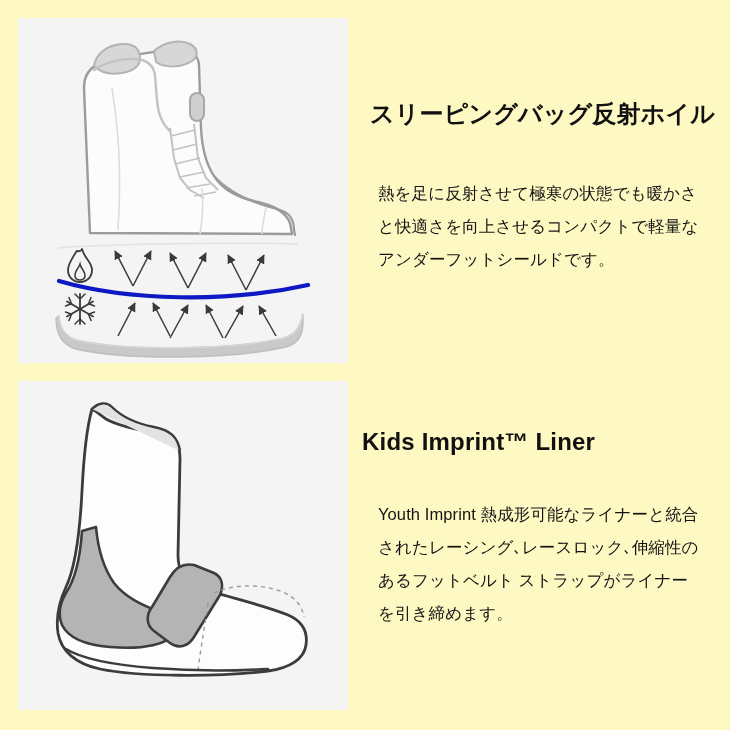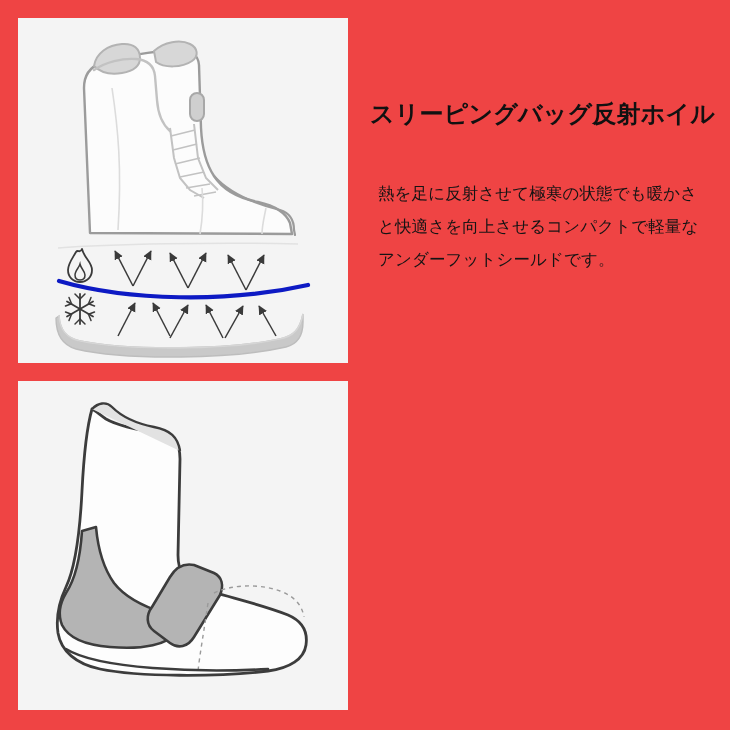--- a/index.html
+++ b/index.html
@@ -14,21 +14,21 @@
     color: #111111;
     overflow: hidden;
     position: relative;
   }
 
   .page {
     position: absolute;
     left: 0; top: 0;
     width: 730px;
     height: 730px;
-    background: #ef4444;
+    background: #fef9c3;
   }
 
   
   .feature {
     position: absolute;
     left: 0;
     width: 730px;
   }
   .feature-1 { top: 18px; height: 345px; }
   .feature-2 { top: 381px; height: 329px; }
@@ -247,15 +247,19 @@
                  L136 250
                  C128 244 128 234 134 226 Z" fill="#b4b4b4" stroke="#3c3c3c" stroke-width="2.6" stroke-linejoin="round"></path>
 
         <path d="M196 212 C212 204 240 202 262 210 C276 215 284 224 286 236" fill="none" stroke="#9a9a9a" stroke-width="1.4" stroke-dasharray="4 4"></path>
         <path d="M190 222 C186 250 182 272 180 290" fill="none" stroke="#9a9a9a" stroke-width="1.4" stroke-dasharray="4 4"></path>
 
         <path d="M48 268 C80 288 180 292 250 288" fill="none" stroke="#3c3c3c" stroke-width="2.6" stroke-linecap="round"></path>
       </svg>
     </div>
 
+    <div class="text-col">
+      <h2 class="feature-title">Kids Imprint™ Liner</h2>
+      <p class="feature-body">Youth Imprint 熱成形可能なライナーと統合されたレーシング､レースロック､伸縮性のあるフットベルト ストラップがライナーを引き締めます。</p>
+    </div>
   </section>
 
 </div>
 
 </body></html>

